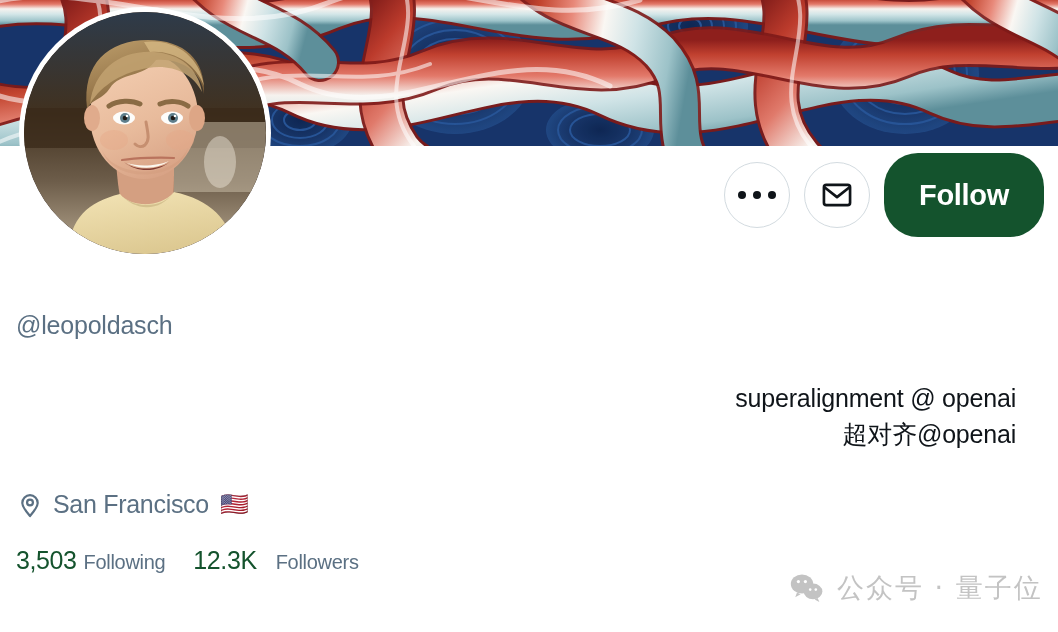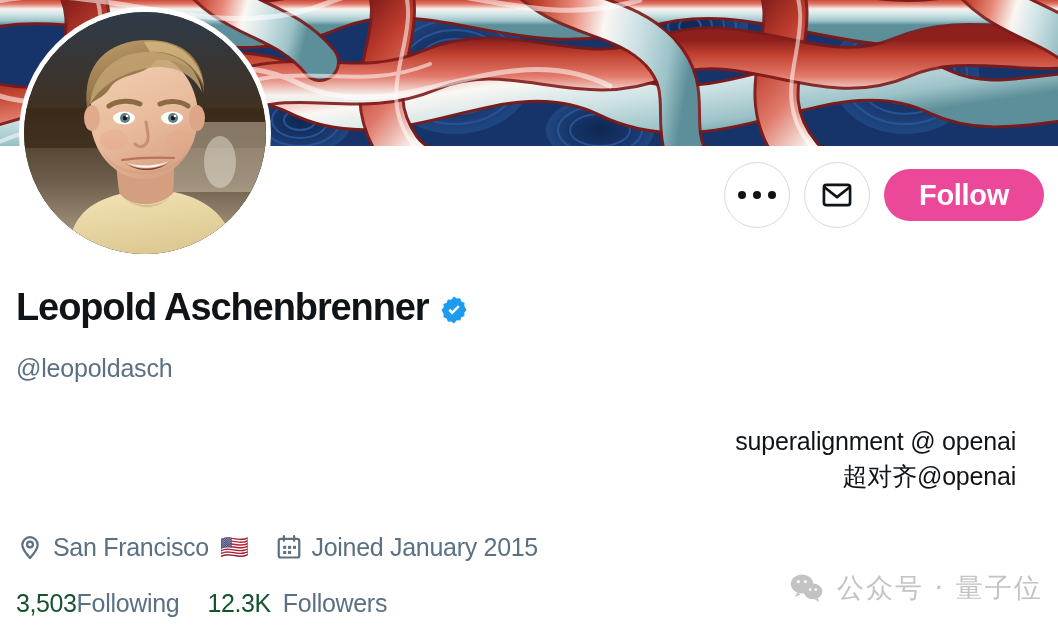--- a/index.html
+++ b/index.html
@@ -36,22 +36,22 @@
   }
   .circle-btn {
     width:66px; height:66px; border-radius:50%;
     border:1px solid #d3dbe0; background:#fff;
     display:flex; align-items:center; justify-content:center;
     cursor:pointer;
   }
   .dots { display:flex; gap:7px; }
   .dots i { width:8px; height:8px; border-radius:50%; background:#0f1419; display:block; }
   #follow-button {
-    height:52px; min-width:160px; padding:8px 30px; border:none; border-radius:34px;
-    background:#ec4899; color:#fff; font-size:29px; font-weight:bold;
+    height:84px; min-width:160px; padding:8px 30px; border:none; border-radius:34px;
+    background:#14532d; color:#fff; font-size:29px; font-weight:bold;
     font-family:"Liberation Sans","DejaVu Sans",sans-serif;
     letter-spacing:-0.3px; cursor:pointer; display:flex; align-items:center;
     justify-content:center;
   }
 
   
   #info { position:absolute; left:16px; top:286px; width:1000px; }
   #display-name-row { display:flex; align-items:center; gap:10px; }
   #display-name {
     font-size:38px; font-weight:bold; letter-spacing:-1.1px;
@@ -77,21 +77,21 @@
   #profile-link-text { color:#1d9bf0; cursor:pointer; }
   .flag { margin-left:11px; font-size:23px; line-height:1; }
 
   
   #stats-row { display:flex; align-items:center; margin-top:27px; }
   .stat { display:flex; align-items:baseline; cursor:pointer; }
   .stat + .stat { margin-left:28px;gap:12px; }
   .stat-value {
     font-size:25px; font-weight:normal; color:#14532d; letter-spacing:-0.4px;
   }
-  .stat-label { font-size:25px; color:#5b7083; margin-left:0; letter-spacing:-0.3px; }
+  .stat-label { font-size:20px; color:#5b7083; margin-left:7px; letter-spacing:-0.3px; }
 
   
   #watermark {
     position:absolute; left:790px; top:570px;
     display:flex; align-items:center; gap:13px; opacity:1; z-index:7;
   }
   #watermark-text {
     font-size:27px; color:#c3c3c3; letter-spacing:2px;
     font-family:"DejaVu Sans","Liberation Sans",sans-serif;
   }
@@ -318,29 +318,20 @@
       <svg width="32" height="32" viewBox="0 0 24 24" fill="none" stroke="#0f1419" stroke-width="2">
         <rect x="2.2" y="4.4" width="19.6" height="15.2" rx="1.8"></rect>
         <path d="M2.6 6.2 L12 13.6 L21.4 6.2" stroke-linecap="round" stroke-linejoin="round"></path>
       </svg>
     </div>
     <button id="follow-button">Follow</button>
   </div>
 
   <div id="info">
 
-    <div id="display-name-row">
-      <div id="display-name">Leopold Aschenbrenner</div>
-      <span id="verified-badge">
-        <svg width="30" height="30" viewBox="0 0 24 24">
-          <path fill="#1d9bf0" d="M12 1.2l2.2 1.65 2.72-.2.95 2.56 2.56.95-.2 2.72L22 12l-1.77 2.12.2 2.72-2.56.95-.95 2.56-2.72-.2L12 22.8l-2.2-1.65-2.72.2-.95-2.56-2.56-.95.2-2.72L2 12l1.77-2.12-.2-2.72 2.56-.95.95-2.56 2.72.2z"></path>
-          <path fill="#fff" d="M10.6 15.6l-3.1-3.1 1.42-1.42 1.68 1.68 4.5-4.5 1.42 1.42z"></path>
-        </svg>
-      </span>
-    </div>
 
     <div id="handle">@leopoldasch</div>
 
     <div id="bio">
       <div class="bio-line">superalignment @ openai</div>
       <div class="bio-line">超对齐@openai</div>
     </div>
 
     <div id="meta-row">
 
@@ -349,36 +340,20 @@
           <svg width="28" height="28" viewBox="0 0 24 24" fill="none" stroke="#5b7083" stroke-width="1.9">
             <path d="M12 21.5c3.9-4.6 6.6-8.1 6.6-11.3A6.6 6.6 0 0 0 5.4 10.2c0 3.2 2.7 6.7 6.6 11.3z" stroke-linejoin="round"></path>
             <circle cx="12" cy="9.9" r="2.5"></circle>
           </svg>
         </span>
         <span class="meta-text">San Francisco</span>
         <span class="flag">🇺🇸</span>
       </div>
 
 
-      <div class="meta-item">
-        <span class="meta-icon">
-          <svg width="28" height="28" viewBox="0 0 24 24" fill="none" stroke="#5b7083" stroke-width="1.9">
-            <rect x="3.2" y="5" width="17.6" height="16" rx="1.8"></rect>
-            <path d="M7.6 2.6v4M16.4 2.6v4" stroke-linecap="round"></path>
-            <g fill="#5b7083" stroke="none">
-              <rect x="7" y="11" width="2.6" height="2.6"></rect>
-              <rect x="11.2" y="11" width="2.6" height="2.6"></rect>
-              <rect x="15.4" y="11" width="2.6" height="2.6"></rect>
-              <rect x="7" y="15.4" width="2.6" height="2.6"></rect>
-              <rect x="11.2" y="15.4" width="2.6" height="2.6"></rect>
-            </g>
-          </svg>
-        </span>
-        <span class="meta-text">Joined January 2015</span>
-      </div>
 
     </div>
 
     <div id="stats-row">
       <div class="stat">
         <span class="stat-value">3,503</span>
         <span class="stat-label">Following</span>
       </div>
       <div class="stat">
         <span class="stat-value">12.3K</span>

